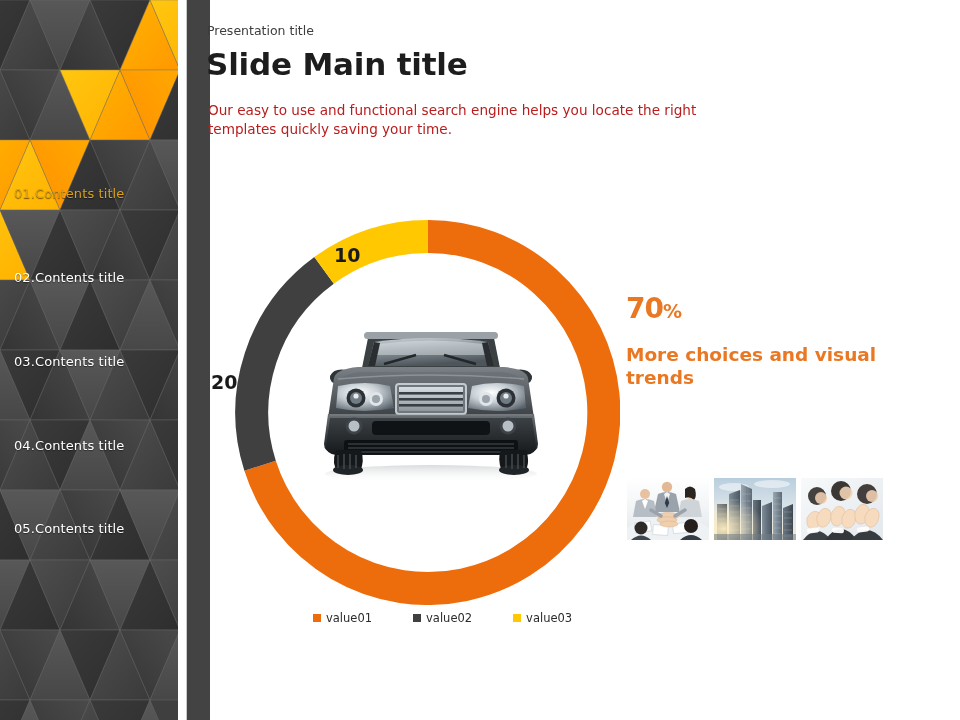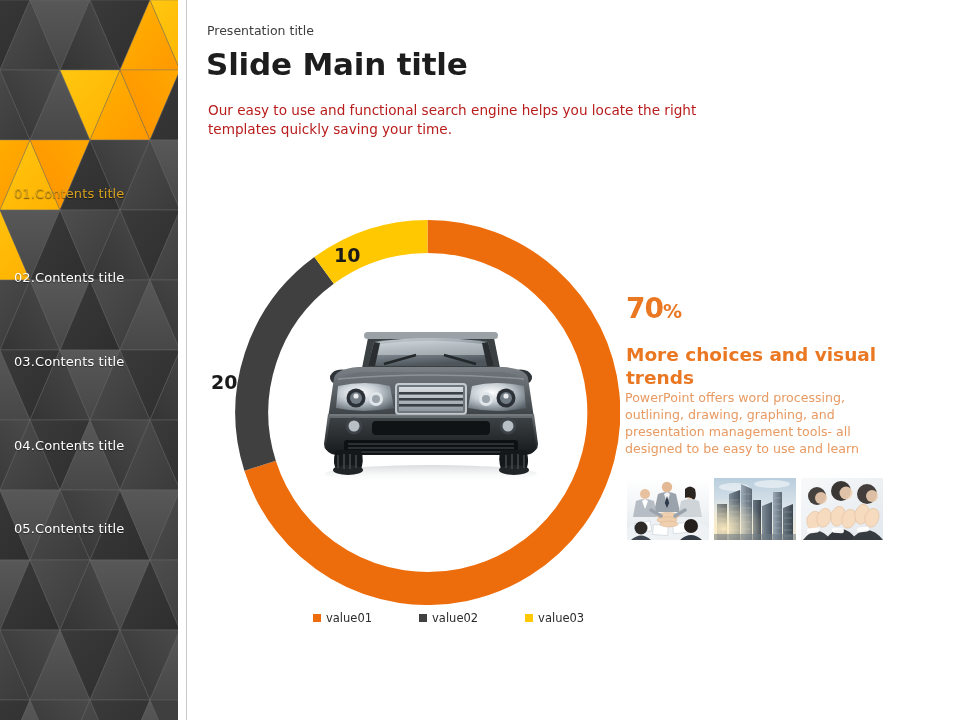--- a/index.html
+++ b/index.html
@@ -6,21 +6,21 @@
   html,body { width:960px; height:720px; overflow:hidden; }
   body {
     font-family:"DejaVu Sans", sans-serif;
     background:#ffffff;
     position:relative;
   }
   .slide { position:absolute; inset:0; background:#fff; }
 
   
   .sidebar {
-    position:absolute; left:0; top:0; width:178px; height:720px;
+    position:absolute; left:0; top:0; width:210px; height:720px;
     background:#434343; overflow:hidden;padding-left:32px;
   }
   .sidebar svg { position:absolute; left:0; top:0; }
   .sidebar-edge {
     position:absolute; left:178px; top:0; width:9px; height:720px;
     background:#ffffff; border-right:1px solid #c9c9c9;
   }
   .nav { position:absolute; left:0; top:0; width:178px; height:720px; }
   .nav-item {
     position:absolute; left:14px; width:164px;
@@ -51,21 +51,21 @@
   .chart-label {
     position:absolute; font-size:19px; font-weight:bold; color:#1a1a1a;margin-top:32px;
   }
   .lbl-10 { left:334px; top:212px; }
   .lbl-20 { left:211px; top:339px; }
 
   
   .car { position:absolute; left:312px; top:322px; width:238px; height:162px; }
 
   
-  .legend { position:absolute; left:313px; top:610px; height:16px; display:flex; align-items:center;gap:6px; }
+  .legend { position:absolute; left:313px; top:610px; height:16px; display:flex; align-items:center; }
   .legend-item { display:flex; align-items:center; font-size:11.5px; color:#2b2b2b; }
   .legend-item + .legend-item { margin-left:41px; }
   .swatch { width:8px; height:8px; margin-right:5px; display:inline-block; }
 
   
   .pct { position:absolute; left:626px; top:295px; color:#ea7722; font-weight:bold; line-height:1; }
   .pct .num { font-size:28px; letter-spacing:-1px; }
   .pct .sym { font-size:19px; font-weight:bold; }
   .rp-head {
     position:absolute; left:626px; top:344px; width:268px;
@@ -369,21 +369,20 @@
     <div class="legend-item">
       <span class="swatch" style="background:#ffc800"></span>
       <span>value03</span>
     </div>
   </div>
 
   <div class="pct">
     <span class="num">70</span><span class="sym">%</span>
   </div>
   <div class="rp-head">More choices and visual trends</div>
-  <div class="rp-body">PowerPoint offers word processing, outlining, drawing, graphing, and presentation management tools- all designed to be easy to use and learn</div>
 
   <div class="photos">
 
     <div class="photo">
       <svg width="82" height="62" viewBox="0 0 82 62">
         <defs>
           <linearGradient id="p1bg" x1="0" y1="0" x2="0" y2="1">
             <stop offset="0" stop-color="#ffffff"></stop>
               <stop offset="1" stop-color="#e3e8ec"></stop>
           </linearGradient>

